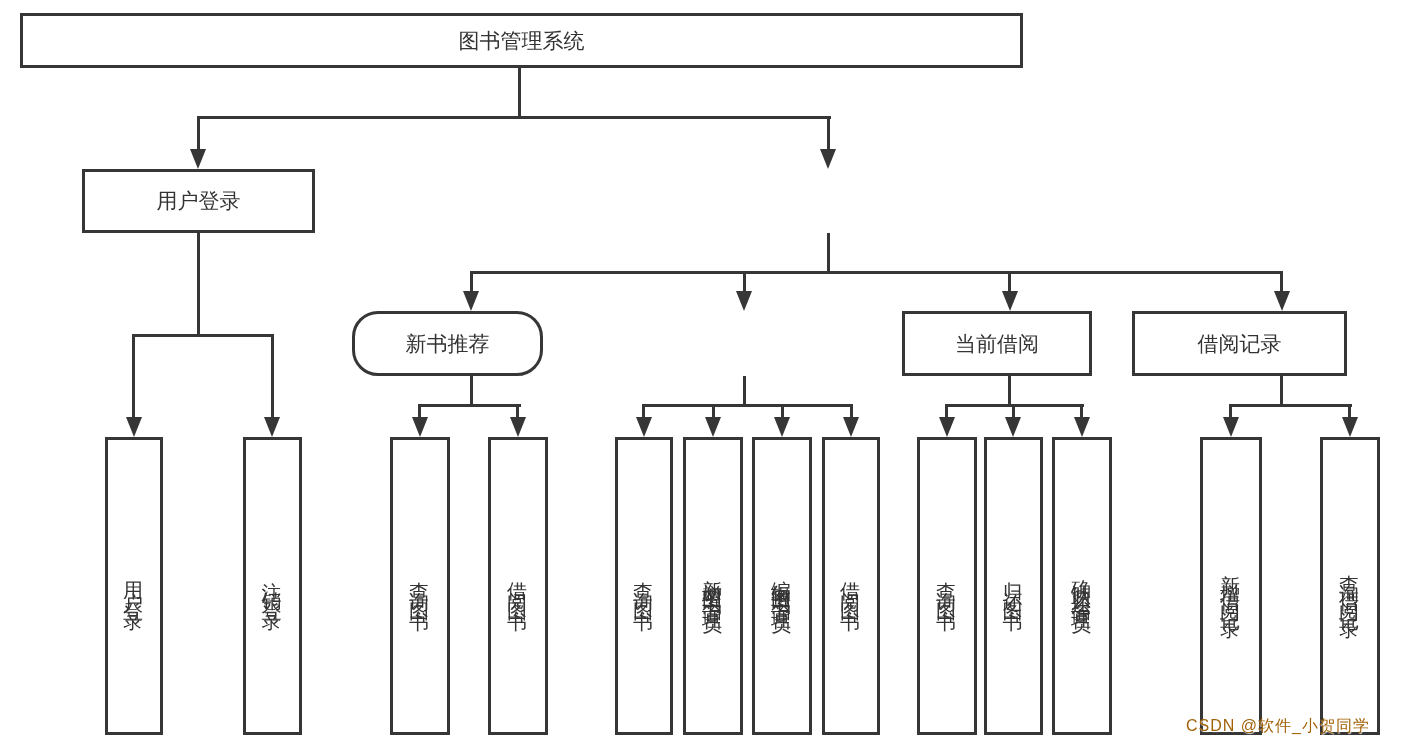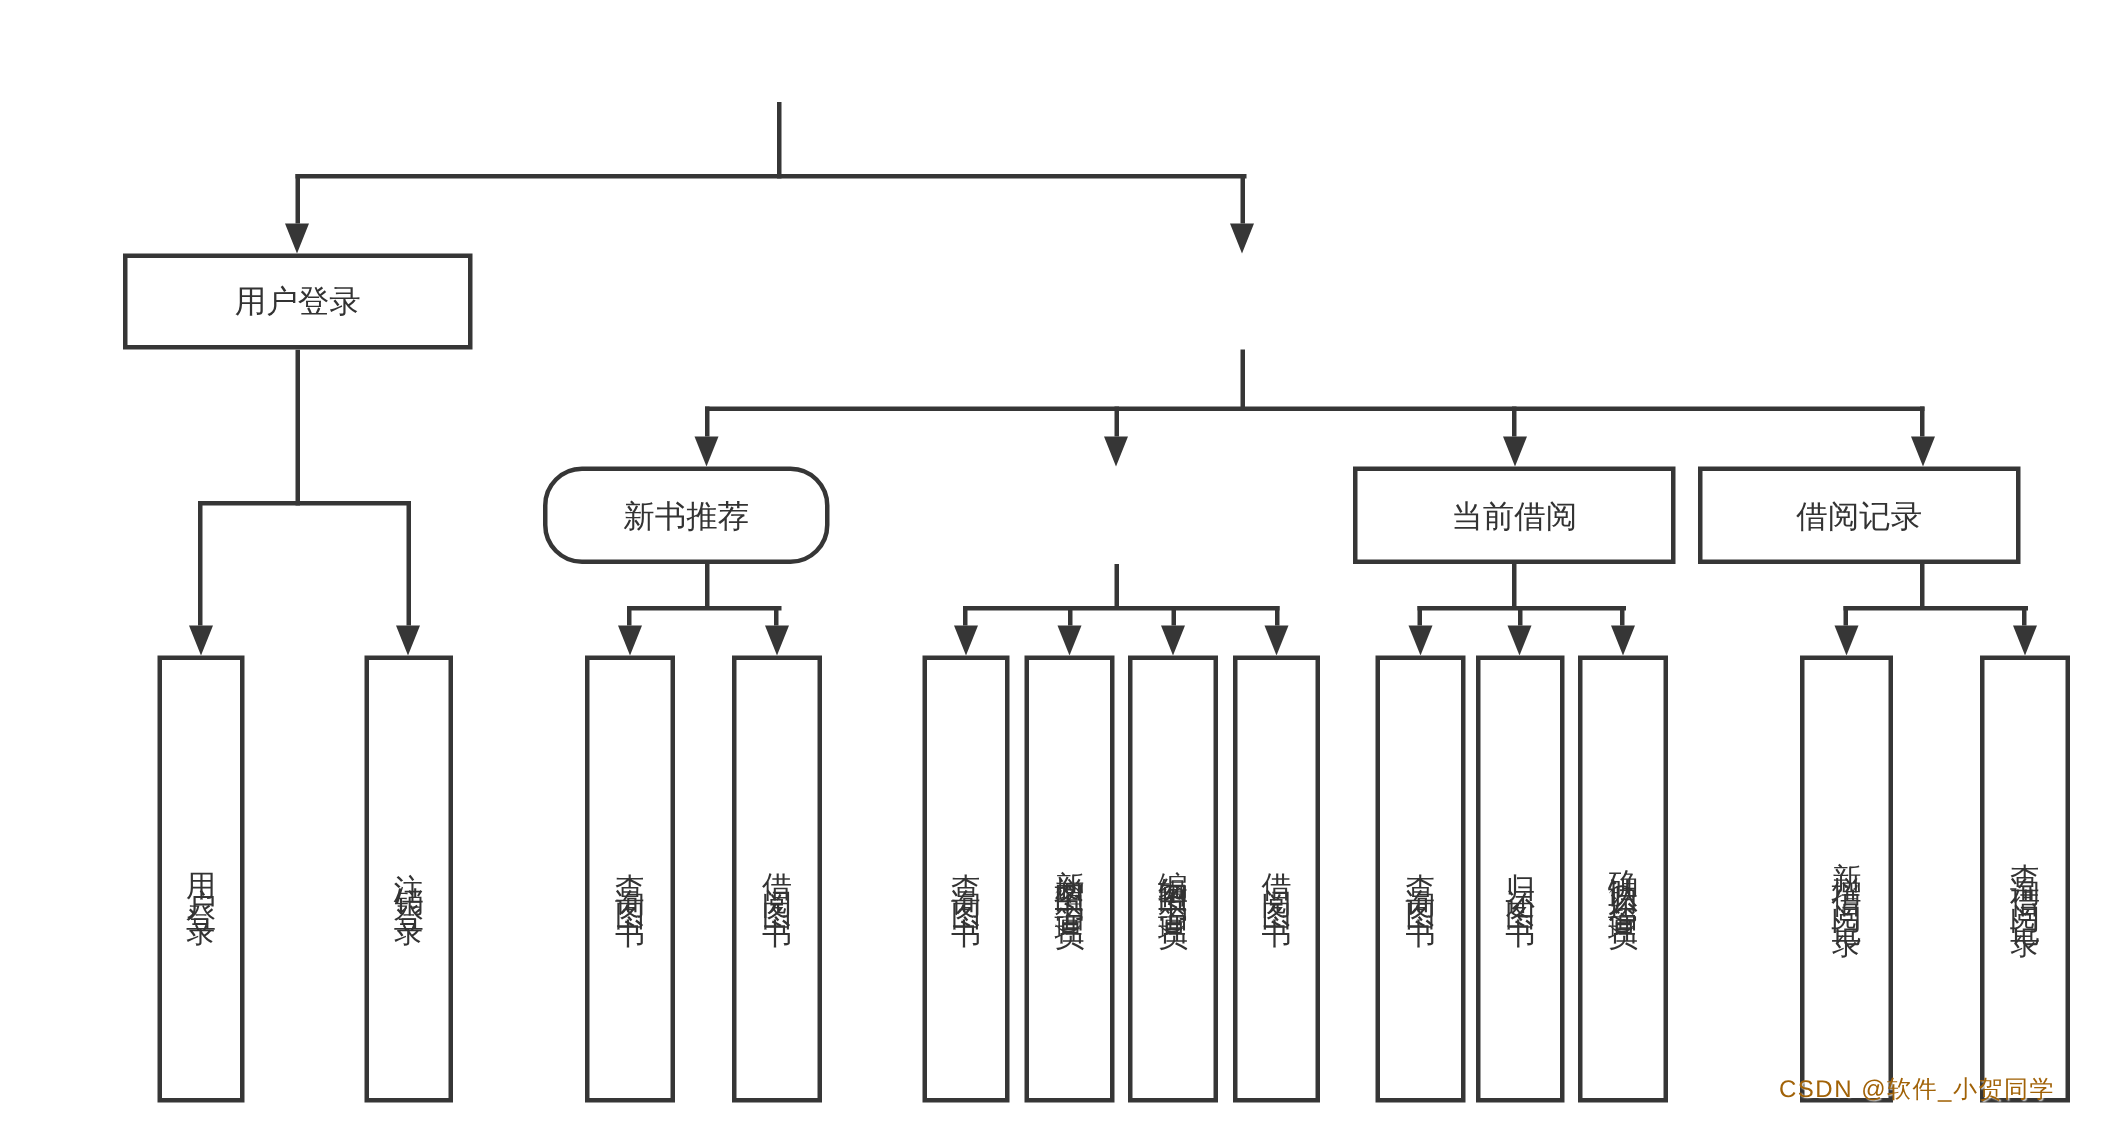--- a/index.html
+++ b/index.html
@@ -52,20 +52,23 @@
     letter-spacing:1px;
     white-space:nowrap;
     text-shadow:1px 1px 1px rgba(255,255,255,0.9);
   }
 </style>
 </head>
 <body>
 
 <div id="stage">
 
+  <div class="box" style="left:20px;top:13px;width:1003px;height:55px;">
+    <span class="lbl">图书管理系统</span>
+  </div>
 
   <div class="vline" style="left:518px;top:68px;height:51px;"></div>
   <div class="hline" style="left:197px;top:116px;width:634px;"></div>
   <div class="vline" style="left:197px;top:116px;height:33px;"></div>
   <div class="arrow" style="left:190px;top:149px;"></div>
   <div class="vline" style="left:827px;top:116px;height:33px;"></div>
   <div class="arrow" style="left:820px;top:149px;"></div>
 
   <div class="box" style="left:82px;top:169px;width:233px;height:64px;">
     <span class="lbl">用户登录</span>
@@ -82,24 +85,24 @@
   <div class="hline" style="left:470px;top:271px;width:813px;"></div>
   <div class="vline" style="left:470px;top:271px;height:20px;"></div>
   <div class="arrow" style="left:463px;top:291px;"></div>
   <div class="vline" style="left:743px;top:271px;height:20px;"></div>
   <div class="arrow" style="left:736px;top:291px;"></div>
   <div class="vline" style="left:1008px;top:271px;height:20px;"></div>
   <div class="arrow" style="left:1002px;top:291px;"></div>
   <div class="vline" style="left:1280px;top:271px;height:20px;"></div>
   <div class="arrow" style="left:1274px;top:291px;"></div>
 
-  <div class="box" style="left:362px;top:311px;width:191px;height:65px;border-radius:26px;">
+  <div class="box" style="left:352px;top:311px;width:191px;height:65px;border-radius:26px;">
     <span class="lbl">新书推荐</span>
   </div>
-  <div class="box" style="left:902px;top:311px;width:215px;height:65px;align-items:center;">
+  <div class="box" style="left:902px;top:311px;width:190px;height:65px;align-items:center;">
     <span class="lbl">当前借阅</span>
   </div>
   <div class="box" style="left:1132px;top:311px;width:215px;height:65px;">
     <span class="lbl">借阅记录</span>
   </div>
 
   <div class="vline" style="left:470px;top:376px;height:30px;"></div>
   <div class="hline" style="left:418px;top:404px;width:103px;"></div>
   <div class="vline" style="left:418px;top:404px;height:13px;"></div>
   <div class="arrow" style="left:412px;top:417px;"></div>

